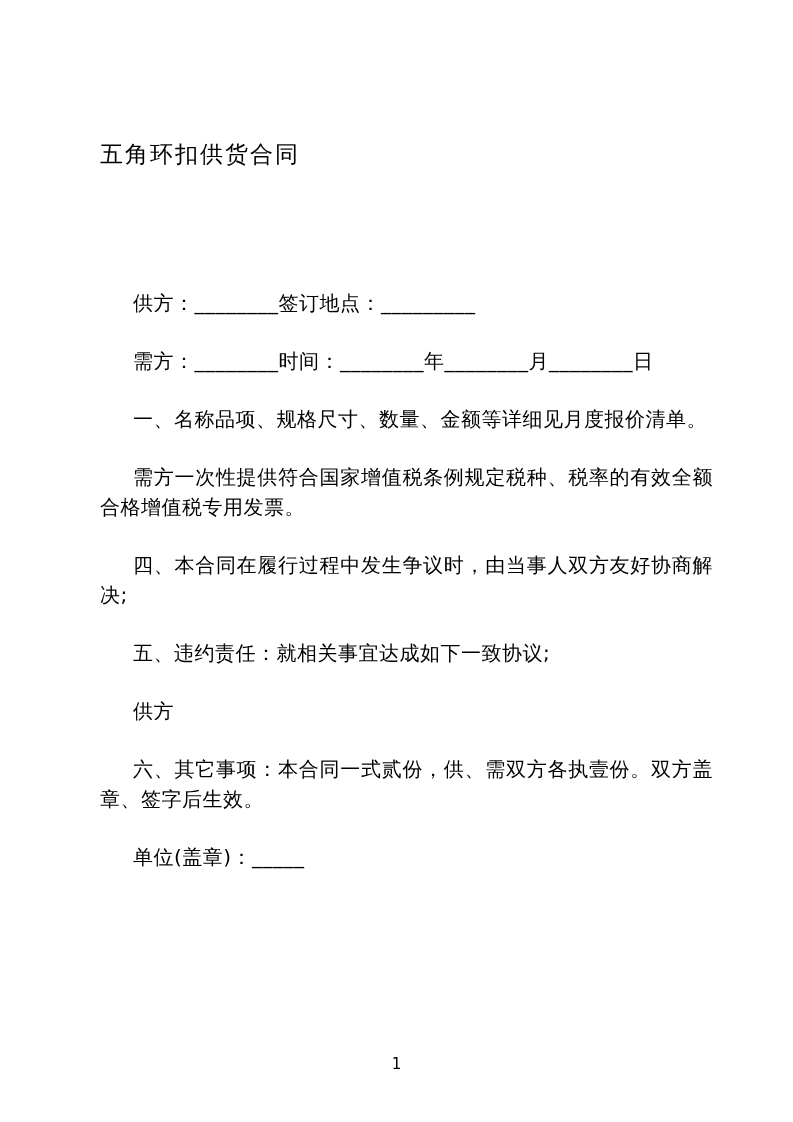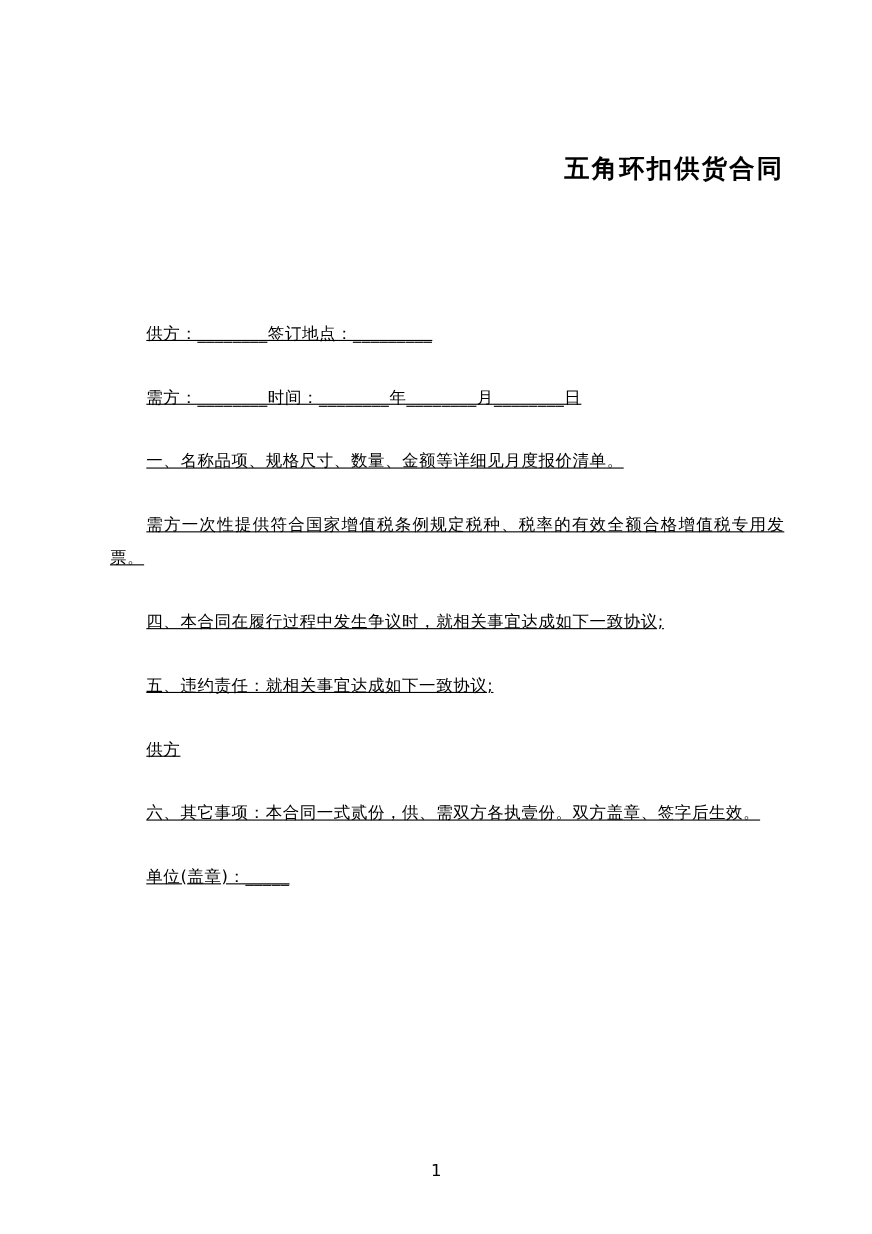--- a/index.html
+++ b/index.html
@@ -19,33 +19,32 @@
     box-sizing: border-box;
   }
   .doc-body {
     padding: 0 80px 0 100px;
   }
   .doc-title {
     margin: 0;
     padding-top: 138px;
     font-size: 23px;
     line-height: 32px;
-    font-weight: bold;
-    text-align: right;
+    font-weight: normal;
+    text-align: left;
     letter-spacing: 2px;
   }
   .para {
     margin: 28px 0 0 0;
-    font-size: 15px;
+    font-size: 20px;
     line-height: 30px;
     text-indent: 33px;
     text-align: justify;
     letter-spacing: 0.5px;
     word-break: break-all;
-    text-decoration: underline;
   }
   .para.first-body {
     margin-top: 118px;
   }
   .page-number {
     position: absolute;
     left: 0;
     right: 0;
     bottom: 50px;
     text-align: center;
@@ -65,21 +64,21 @@
 
     <p class="para">需方：________时间：________年________月________日</p>
 
 
     <p class="para">一、名称品项、规格尺寸、数量、金额等详细见月度报价清单。</p>
 
 
     <p class="para">需方一次性提供符合国家增值税条例规定税种、税率的有效全额合格增值税专用发票。</p>
 
 
-    <p class="para">四、本合同在履行过程中发生争议时，就相关事宜达成如下一致协议;</p>
+    <p class="para">四、本合同在履行过程中发生争议时，由当事人双方友好协商解决;</p>
 
     <p class="para">五、违约责任：就相关事宜达成如下一致协议;</p>
 
     <p class="para">供方</p>
 
     <p class="para">六、其它事项：本合同一式贰份，供、需双方各执壹份。双方盖章、签字后生效。</p>
 
     <p class="para">单位(盖章)：_____</p>
 
   </div>

